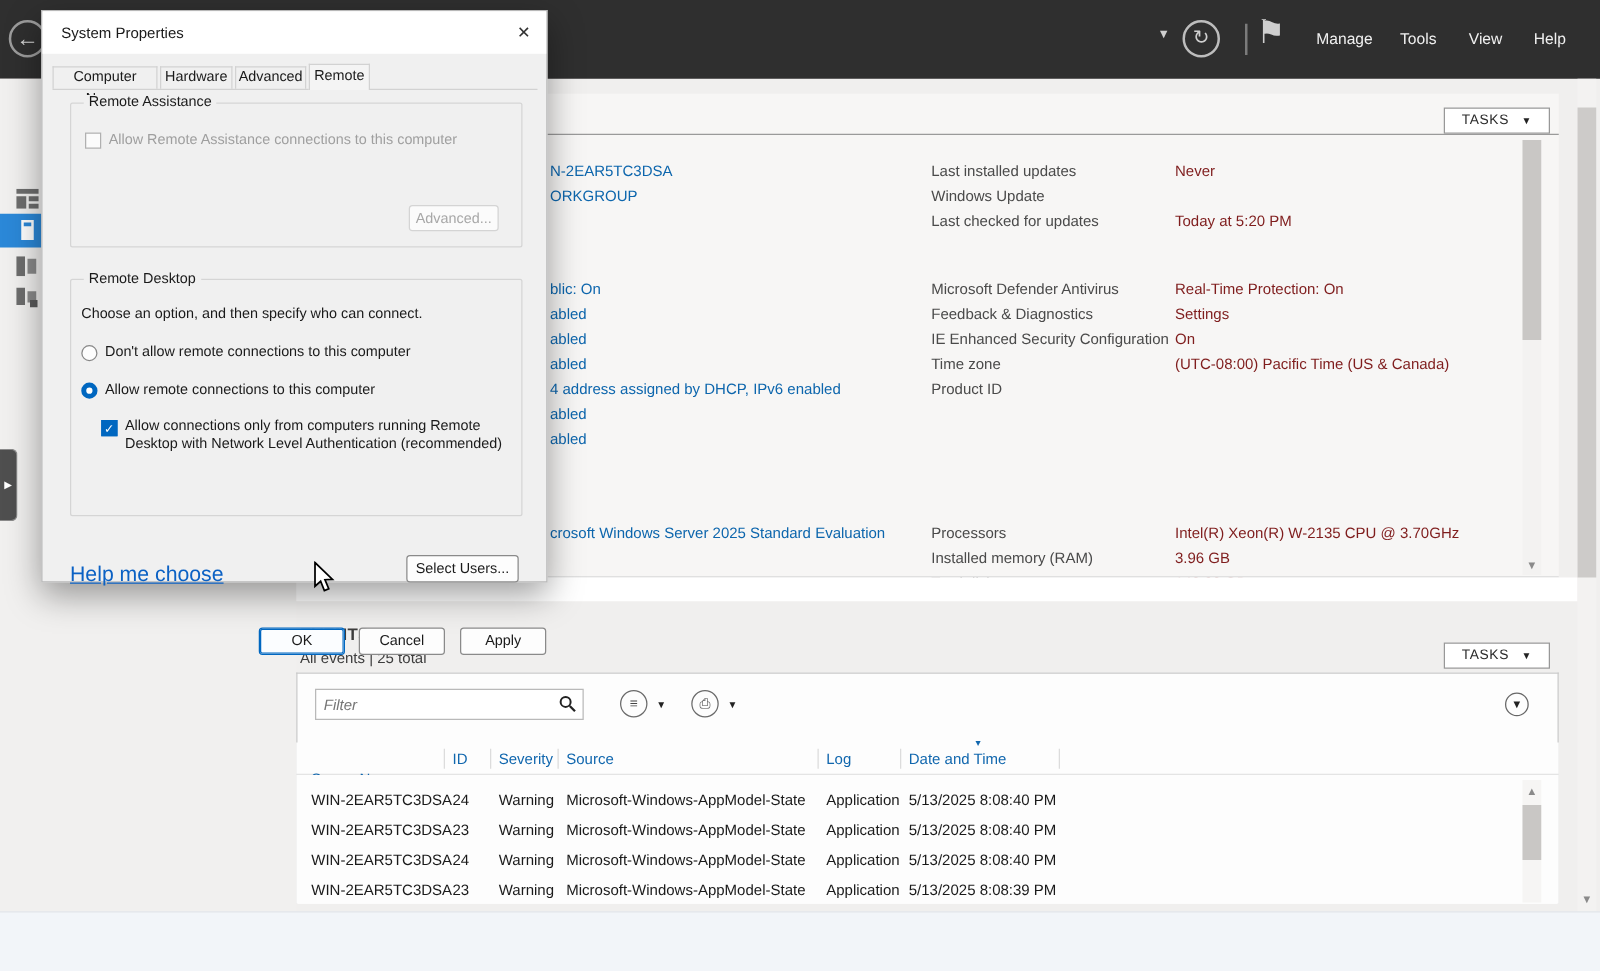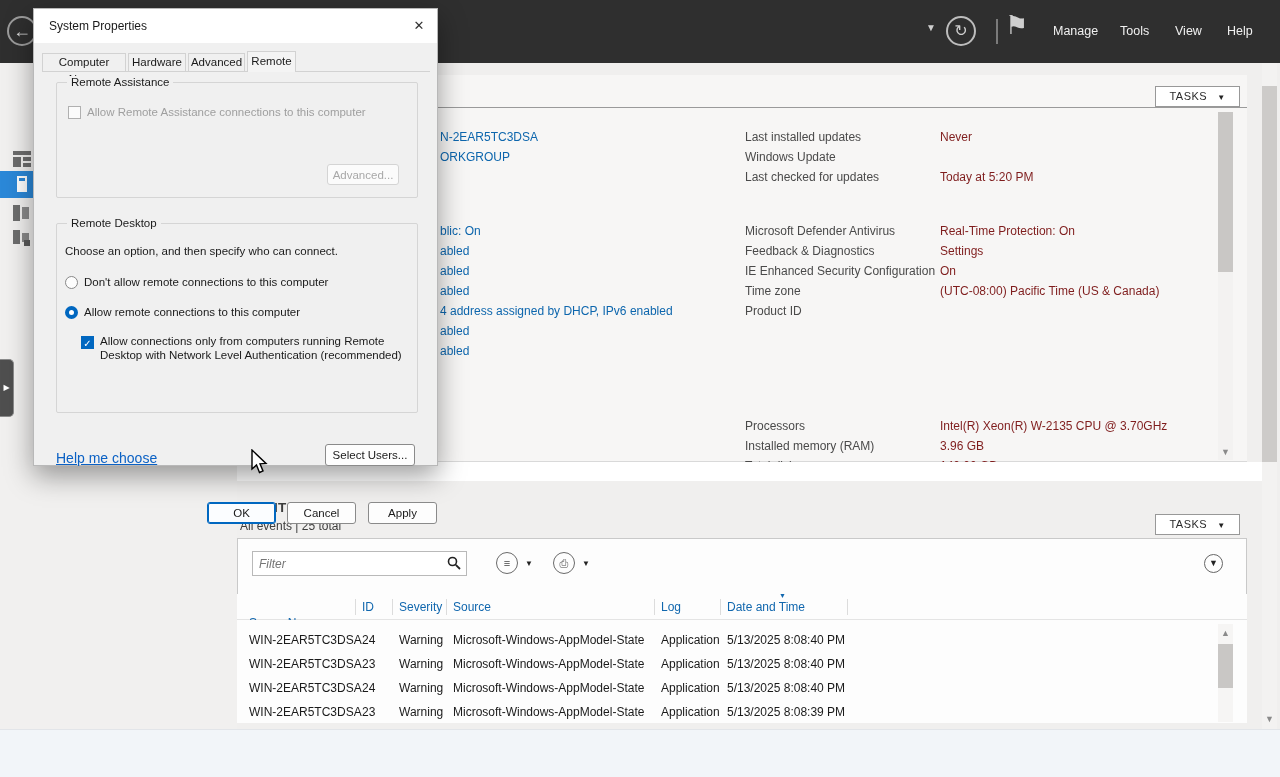--- a/index.html
+++ b/index.html
@@ -99,21 +99,21 @@
   .cb.checked { background:#0067c0; border-color:#0067c0; color:#fff; font-size:10px; line-height:13px; text-align:center; }
   .radio { position:absolute; width:13px; height:13px; border-radius:50%; }
   .radio.off { border:1px solid #888; background:#fdfdfd; }
   .radio.on { background:#fff; border:4px solid #0067c0; }
   .dlg-text { position:absolute; font-size:11.5px; color:#1a1a1a; }
   .dlg-text.disabled { color:#9f9f9f; }
   .btn { position:absolute; background:#fdfdfd; border:1px solid #8a8a8a; border-radius:3px;
          font-size:11.5px; color:#1a1a1a; text-align:center; }
   .btn.disabled { border-color:#d4d4d4; color:#a8a8a8; background:#fbfbfb; }
   .btn.default { border:1px solid #0067c0; box-shadow:0 0 0 1px #0067c0 inset; background:#fbfdff; }
-  #link-help { position:absolute; left:14px; top:378px; font-size:14px; color:#0b61c4; text-decoration:underline; }
+  #link-help { position:absolute; left:14px; top:378px; font-size:17px; color:#0b61c4; text-decoration:underline; }
 
   
   #taskbar { left:0; top:729px; width:1280px; height:48px; background:#f2f5f9; border-top:1px solid #e2e5e9; }
 
   
   #cursor { left:248px; top:449px; z-index:100; }
 </style>
 </head>
 <body>
 
@@ -208,20 +208,21 @@
     </div>
     <div class="prow" style="top: 100px;">
       <span class="pleft">abled</span>
     </div>
     <div class="prow" style="top: 120px;">
       <span class="pleft">abled</span>
     </div>
   </div>
 <div id="props-c" class="abs" style="left:0;top:416px;">
     <div class="prow" style="top: 0px;">
+      <span class="pleft">crosoft Windows Server 2025 Standard Evaluation</span>
       <span class="plabel">Processors</span>
       <span class="pvalue">Intel(R) Xeon(R) W-2135 CPU @ 3.70GHz</span>
     </div>
     <div class="prow" style="top: 20px;">
       <span class="plabel">Installed memory (RAM)</span>
       <span class="pvalue">3.96 GB</span>
     </div>
   </div>
 <div id="props-clip" class="abs">
   <span class="plabel" style="top:0;line-height:20px;font-size:12px;">Total disk space</span>

